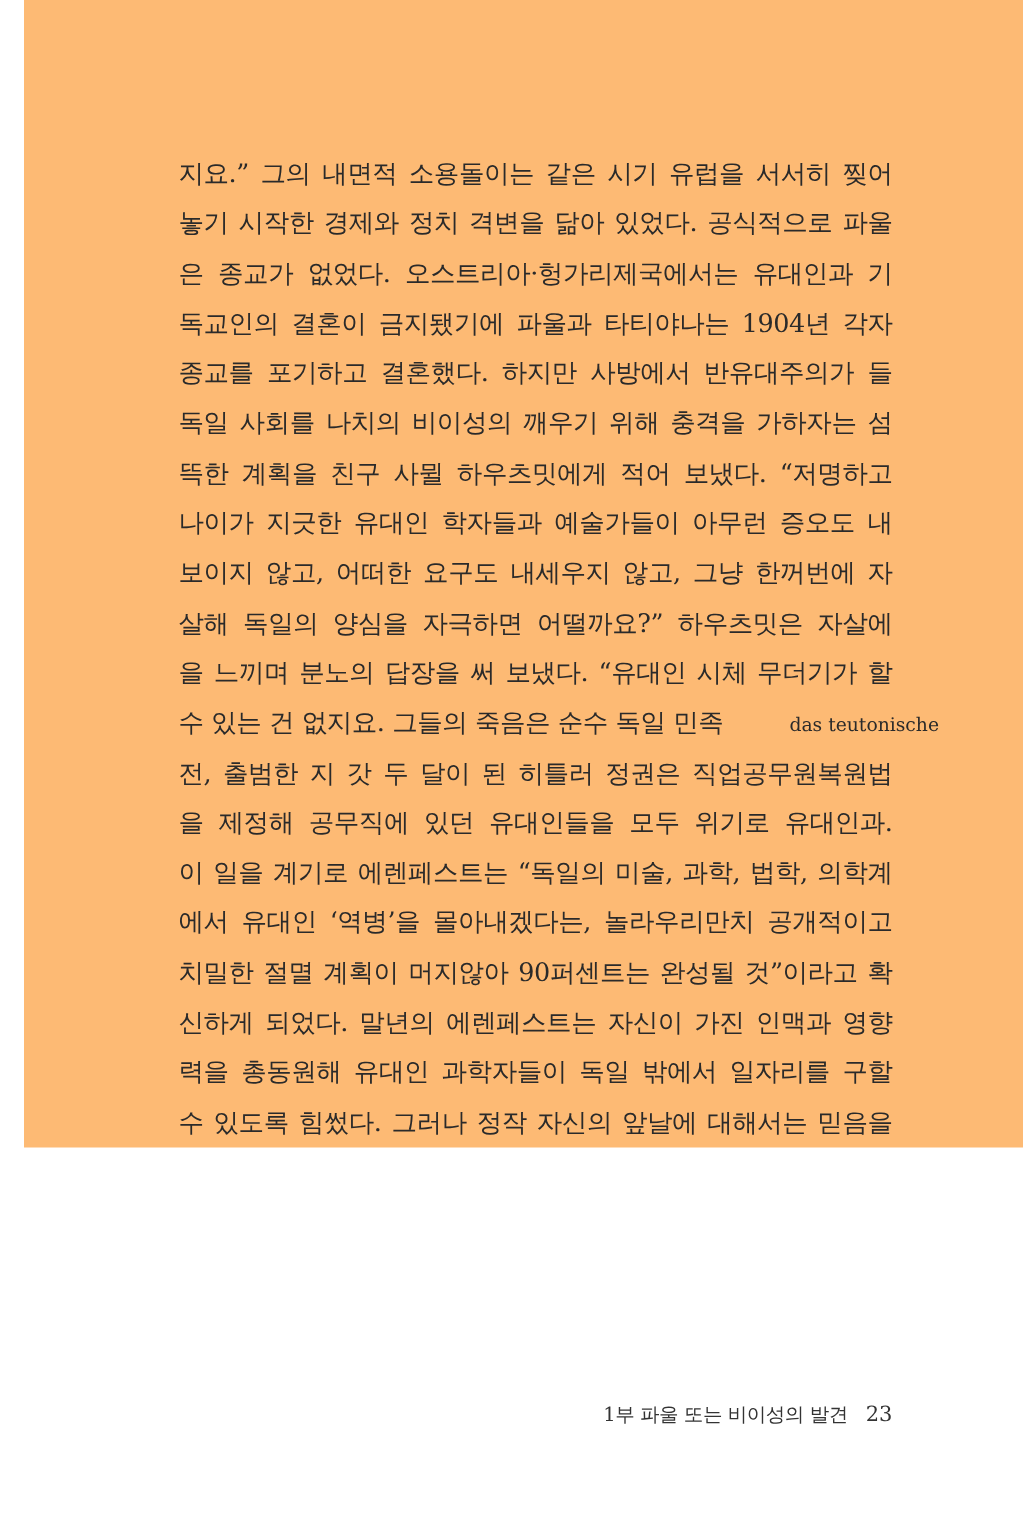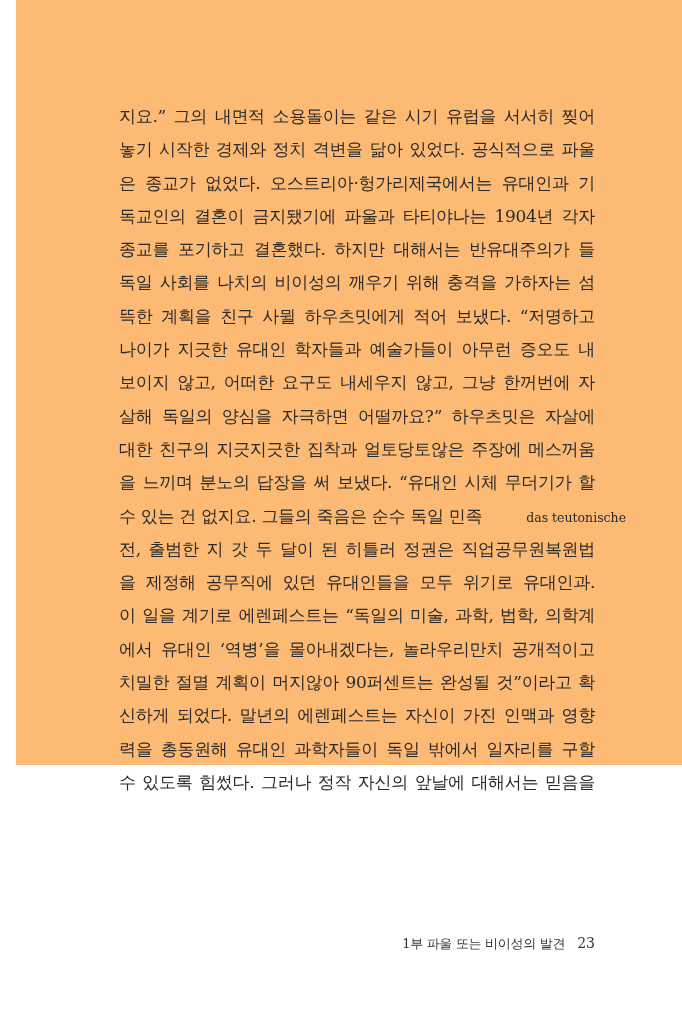--- a/index.html
+++ b/index.html
@@ -68,27 +68,26 @@
   </style>
 </head>
 <body>
 
 <div class="page">
   <div class="body-text">
     <div class="line">지요.” 그의 내면적 소용돌이는 같은 시기 유럽을 서서히 찢어</div>
     <div class="line">놓기 시작한 경제와 정치 격변을 닮아 있었다. 공식적으로 파울</div>
     <div class="line">은 종교가 없었다. 오스트리아·헝가리제국에서는 유대인과 기</div>
     <div class="line">독교인의 결혼이 금지됐기에 파울과 타티야나는 1904년 각자</div>
-    <div class="line">종교를 포기하고 결혼했다. 하지만 대해서는 반유대주의가 들</div>
+    <div class="line">종교를 포기하고 결혼했다. 하지만 사방에서 반유대주의가 들</div>
     <div class="line">독일 사회를 나치의 비이성의 깨우기 위해 충격을 가하자는 섬</div>
     <div class="line">뜩한 계획을 친구 사뮐 하우츠밋에게 적어 보냈다. “저명하고</div>
     <div class="line">나이가 지긋한 유대인 학자들과 예술가들이 아무런 증오도 내</div>
     <div class="line">보이지 않고, 어떠한 요구도 내세우지 않고, 그냥 한꺼번에 자</div>
     <div class="line">살해 독일의 양심을 자극하면 어떨까요?” 하우츠밋은 자살에</div>
-    <div class="line">대한 친구의 지긋지긋한 집착과 얼토당토않은 주장에 메스꺼움</div>
     <div class="line">을 느끼며 분노의 답장을 써 보냈다. “유대인 시체 무더기가 할</div>
     <div class="line"><span>수 있는 건 없지요. 그들의 죽음은 순수 독일 민족</span><span class="latin-small">das teutonische</span></div>
     <div class="line">전, 출범한 지 갓 두 달이 된 히틀러 정권은 직업공무원복원법</div>
     <div class="line">을 제정해 공무직에 있던 유대인들을 모두 위기로 유대인과.</div>
     <div class="line">이 일을 계기로 에렌페스트는 “독일의 미술, 과학, 법학, 의학계</div>
     <div class="line">에서 유대인 ‘역병’을 몰아내겠다는, 놀라우리만치 공개적이고</div>
     <div class="line">치밀한 절멸 계획이 머지않아 90퍼센트는 완성될 것”이라고 확</div>
     <div class="line">신하게 되었다. 말년의 에렌페스트는 자신이 가진 인맥과 영향</div>
     <div class="line">력을 총동원해 유대인 과학자들이 독일 밖에서 일자리를 구할</div>
     <div class="line last">수 있도록 힘썼다. 그러나 정작 자신의 앞날에 대해서는 믿음을</div>

